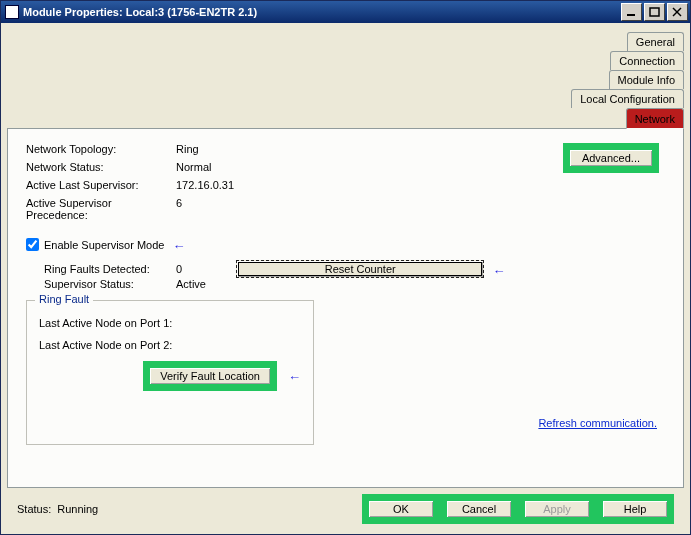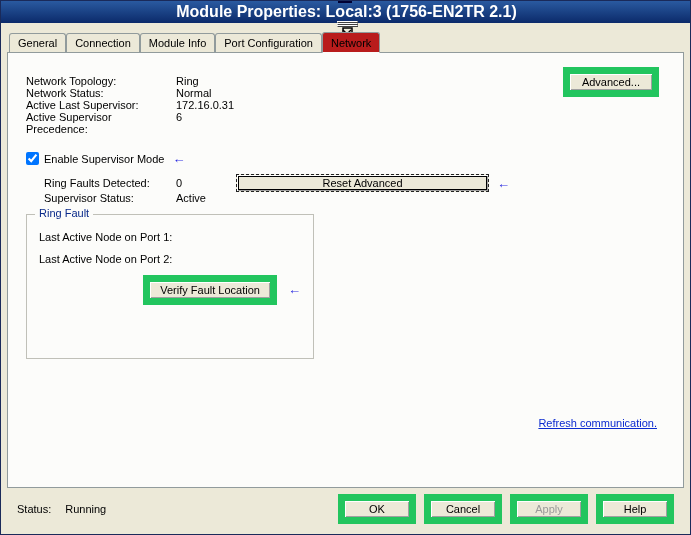--- a/index.html
+++ b/index.html
@@ -19,22 +19,21 @@
     flex-direction: column;
   }
   .titlebar {
     height: 22px;
     background: linear-gradient(#2a5aa0,#0b2a6a);
     color: #fff;
     display: flex;
     align-items: center;
     padding: 0 2px 0 4px;
     font-weight: bold;
-    font-size: 16px;
-    flex-direction: column;
+    font-size: 11px;
   }
   .titlebar .ticon {
     width: 14px; height: 14px;
     background: #fff;
     border: 1px solid #003;
     margin-right: 4px;
   }
   .titlebar .title { flex: 1; }
   .wbtn {
     width: 21px; height: 18px;
@@ -54,22 +53,23 @@
   .wbtn svg { position:absolute; top:2px; left:2px; }
   .client {
     flex: 1;
     background: #ece9d8;
     padding: 8px 6px 4px 6px;
     display: flex;
     flex-direction: column;
   }
   .tabs {
     display: flex;
-    align-items: center;
+    align-items: flex-end;
     margin-left: 2px;
+    flex-direction: column;
   }
   .tab {
     padding: 3px 8px 3px 8px;
     border: 1px solid #919b9c;
     border-bottom: none;
     background: #ece9d8;
     margin-right: 0px;
     position: relative;
     top: 1px;
     border-top-left-radius: 3px;
@@ -86,22 +86,22 @@
   .tabpanel {
     flex: 1;
     border: 1px solid #919b9c;
     background: #fcfcfa;
     padding: 14px 18px 12px 18px;
     position: relative;
   }
   .grid {
     display: grid;
     grid-template-columns: 150px 160px 1fr;
+    row-gap: 6px;
     align-items: start;
-    margin-top: 8px;
   }
   .lbl { }
   .val { }
   .btn {
     background: #ece9d8;
     border: 7px solid #22c55e;
     box-shadow: inset 1px 1px 0 #fff, inset -1px -1px 0 #a0a0a0;
     padding: 2px 12px;
     font: inherit;
     cursor: default;
@@ -160,21 +160,20 @@
   .refresh a {
     color: #0b2ad0;
     text-decoration: underline;
     cursor: pointer;
   }
   .bottombar {
     height: 42px;
     display: flex;
     align-items: center;
     padding: 0 10px;
-    gap: 8px;
     background: #ece9d8;
     border-top: 0;
   }
   .bottombar .status { flex: 0 0 auto; margin-right: 6px; }
   .bottombar .spacer { flex: 1; }
   .bottombar .btn { min-width: 78px; }
   .focusbtn {
     border: 1px dashed #222;
     outline: 1px solid #000;
     outline-offset: -3px;
@@ -204,21 +203,21 @@
         </svg>
     </div>
   </div>
 
   <div class="client">
 
     <div class="tabs">
       <div class="tab">General</div>
       <div class="tab">Connection</div>
       <div class="tab">Module Info</div>
-      <div class="tab">Port Configuration</div>
+      <div class="tab">Local Configuration</div>
       <div class="tab active">Network</div>
     </div>
 
     <div class="tabpanel">
       <div class="advancedwrap">
         <button class="btn">Advanced...</button>
       </div>
 
       <div class="grid">
         <div class="lbl">Network Topology:</div>
@@ -240,21 +239,21 @@
 
       <div class="checkboxrow">
         <input type="checkbox" checked="" style="">
         <span>Enable Supervisor Mode</span>
         <span class="arrow">←</span>
       </div>
 
       <div class="subgrid">
         <div>Ring Faults Detected:</div>
         <div>0</div>
-        <button class="btn focusbtn" style="min-width:0;padding:2px 8px;">Reset Advanced</button>
+        <button class="btn focusbtn" style="min-width:0;padding:2px 8px;">Reset Counter</button>
         <span class="arrow">←</span>
 
         <div>Supervisor Status:</div>
         <div>Active</div>
         <div></div>
           <div></div>
       </div>
 
       <div class="fieldset">
         <div class="legend">Ring Fault</div>

